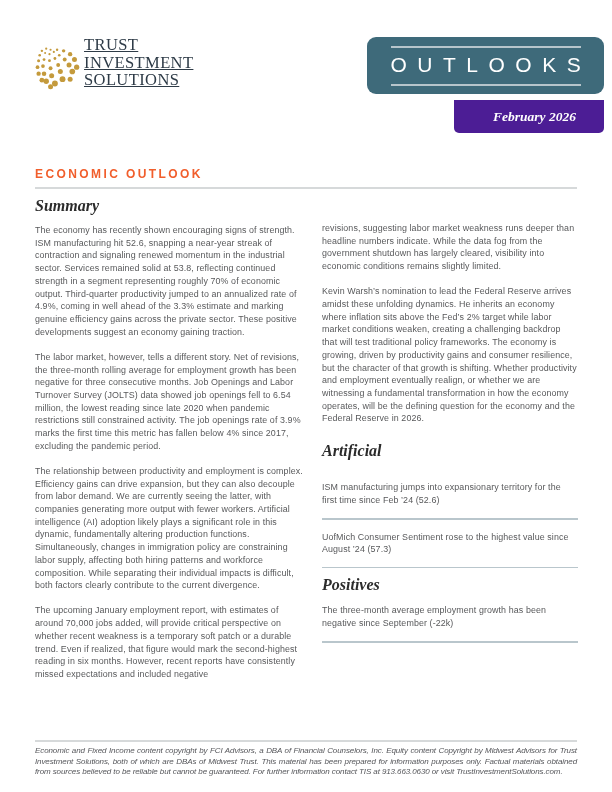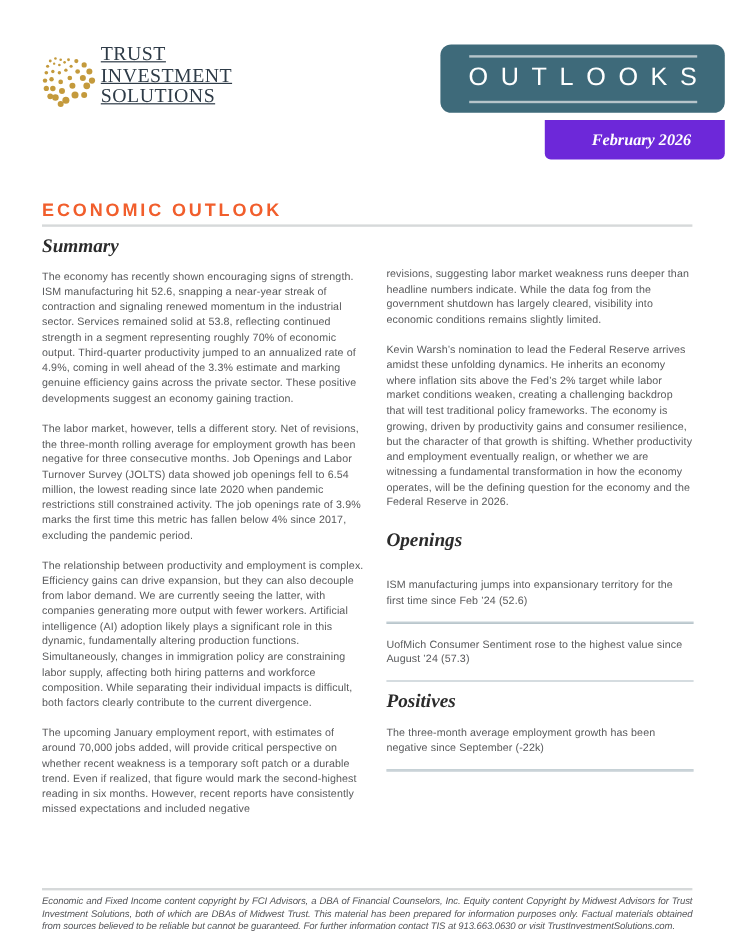--- a/index.html
+++ b/index.html
@@ -24,33 +24,33 @@
   .outlooks-inner { width:190px; text-align:center; }
   .ol-line { height:2px; background:#B7C5CB; }
   .outlooks-title {
     color:#ffffff; font-size:21px; font-weight:400;
     letter-spacing:10.5px; margin-right:-10.5px;
     padding:5px 0 7px 0;
   }
 
   .ribbon {
     position:absolute; left:454px; top:100px; width:150px; height:33px;
-    background:#6d28d9; border-radius:0 0 5px 5px;
+    background:#4c1d95; border-radius:0 0 5px 5px;
     display:flex; align-items:center; justify-content:flex-end;
     padding-right:28px; box-sizing:border-box;
   }
   .ribbon-text {
     font-family:"Liberation Serif", serif; font-style:italic; font-weight:700;
     color:#ffffff; font-size:13.5px;
   }
 
   
   .kicker {
     position:absolute; left:35px; top:167px;
-    color:#F15E2C; font-weight:700; font-size:15px; letter-spacing:2.4px;
+    color:#F15E2C; font-weight:700; font-size:12px; letter-spacing:2.4px;
   }
   .rule { position:absolute; left:35px; top:187px; width:542px; height:1.5px; background:#D6D9DA; }
 
   .serif-heading {
     font-family:"Liberation Serif", serif; font-style:italic; font-weight:700;
     font-size:16px; color:#2b2b2b;
   }
   .summary-heading { position:absolute; left:35px; top:197px; }
 
   
@@ -146,21 +146,21 @@
     <p class="body-p">The economy has recently shown encouraging signs of strength. ISM manufacturing hit 52.6, snapping a near-year streak of contraction and signaling renewed momentum in the industrial sector. Services remained solid at 53.8, reflecting continued strength in a segment representing roughly 70% of economic output. Third-quarter productivity jumped to an annualized rate of 4.9%, coming in well ahead of the 3.3% estimate and marking genuine efficiency gains across the private sector. These positive developments suggest an economy gaining traction.</p>
     <p class="body-p">The labor market, however, tells a different story. Net of revisions, the three-month rolling average for employment growth has been negative for three consecutive months. Job Openings and Labor Turnover Survey (JOLTS) data showed job openings fell to 6.54 million, the lowest reading since late 2020 when pandemic restrictions still constrained activity. The job openings rate of 3.9% marks the first time this metric has fallen below 4% since 2017, excluding the pandemic period.</p>
     <p class="body-p">The relationship between productivity and employment is complex. Efficiency gains can drive expansion, but they can also decouple from labor demand. We are currently seeing the latter, with companies generating more output with fewer workers. Artificial intelligence (AI) adoption likely plays a significant role in this dynamic, fundamentally altering production functions. Simultaneously, changes in immigration policy are constraining labor supply, affecting both hiring patterns and workforce composition. While separating their individual impacts is difficult, both factors clearly contribute to the current divergence.</p>
     <p class="body-p">The upcoming January employment report, with estimates of around 70,000 jobs added, will provide critical perspective on whether recent weakness is a temporary soft patch or a durable trend. Even if realized, that figure would mark the second-highest reading in six months. However, recent reports have consistently missed expectations and included negative</p>
   </div>
 
   <div class="col-right">
     <p class="body-p">revisions, suggesting labor market weakness runs deeper than headline numbers indicate. While the data fog from the government shutdown has largely cleared, visibility into economic conditions remains slightly limited.</p>
     <p class="body-p">Kevin Warsh’s nomination to lead the Federal Reserve arrives amidst these unfolding dynamics. He inherits an economy where inflation sits above the Fed’s 2% target while labor market conditions weaken, creating a challenging backdrop that will test traditional policy frameworks. The economy is growing, driven by productivity gains and consumer resilience, but the character of that growth is shifting. Whether productivity and employment eventually realign, or whether we are witnessing a fundamental transformation in how the economy operates, will be the defining question for the economy and the Federal Reserve in 2026.</p>
 
-    <div class="serif-heading side-heading">Openings</div>
+    <div class="serif-heading side-heading">Artificial</div>
     <div class="pn-item">ISM manufacturing jumps into expansionary territory for the first time since Feb ’24 (52.6)</div>
     <div class="item-sep"></div>
     <div class="item-sep"></div>
     <div class="pn-item">UofMich Consumer Sentiment rose to the highest value since August ’24 (57.3)</div>
     <div class="item-sep"></div>
 
     <div class="serif-heading side-heading" style="margin-top:8px;">Positives</div>
     <div class="pn-item" style="padding-top:0;">The three-month average employment growth has been negative since September (-22k)</div>
     <div class="item-sep"></div>
     <div class="item-sep"></div>

